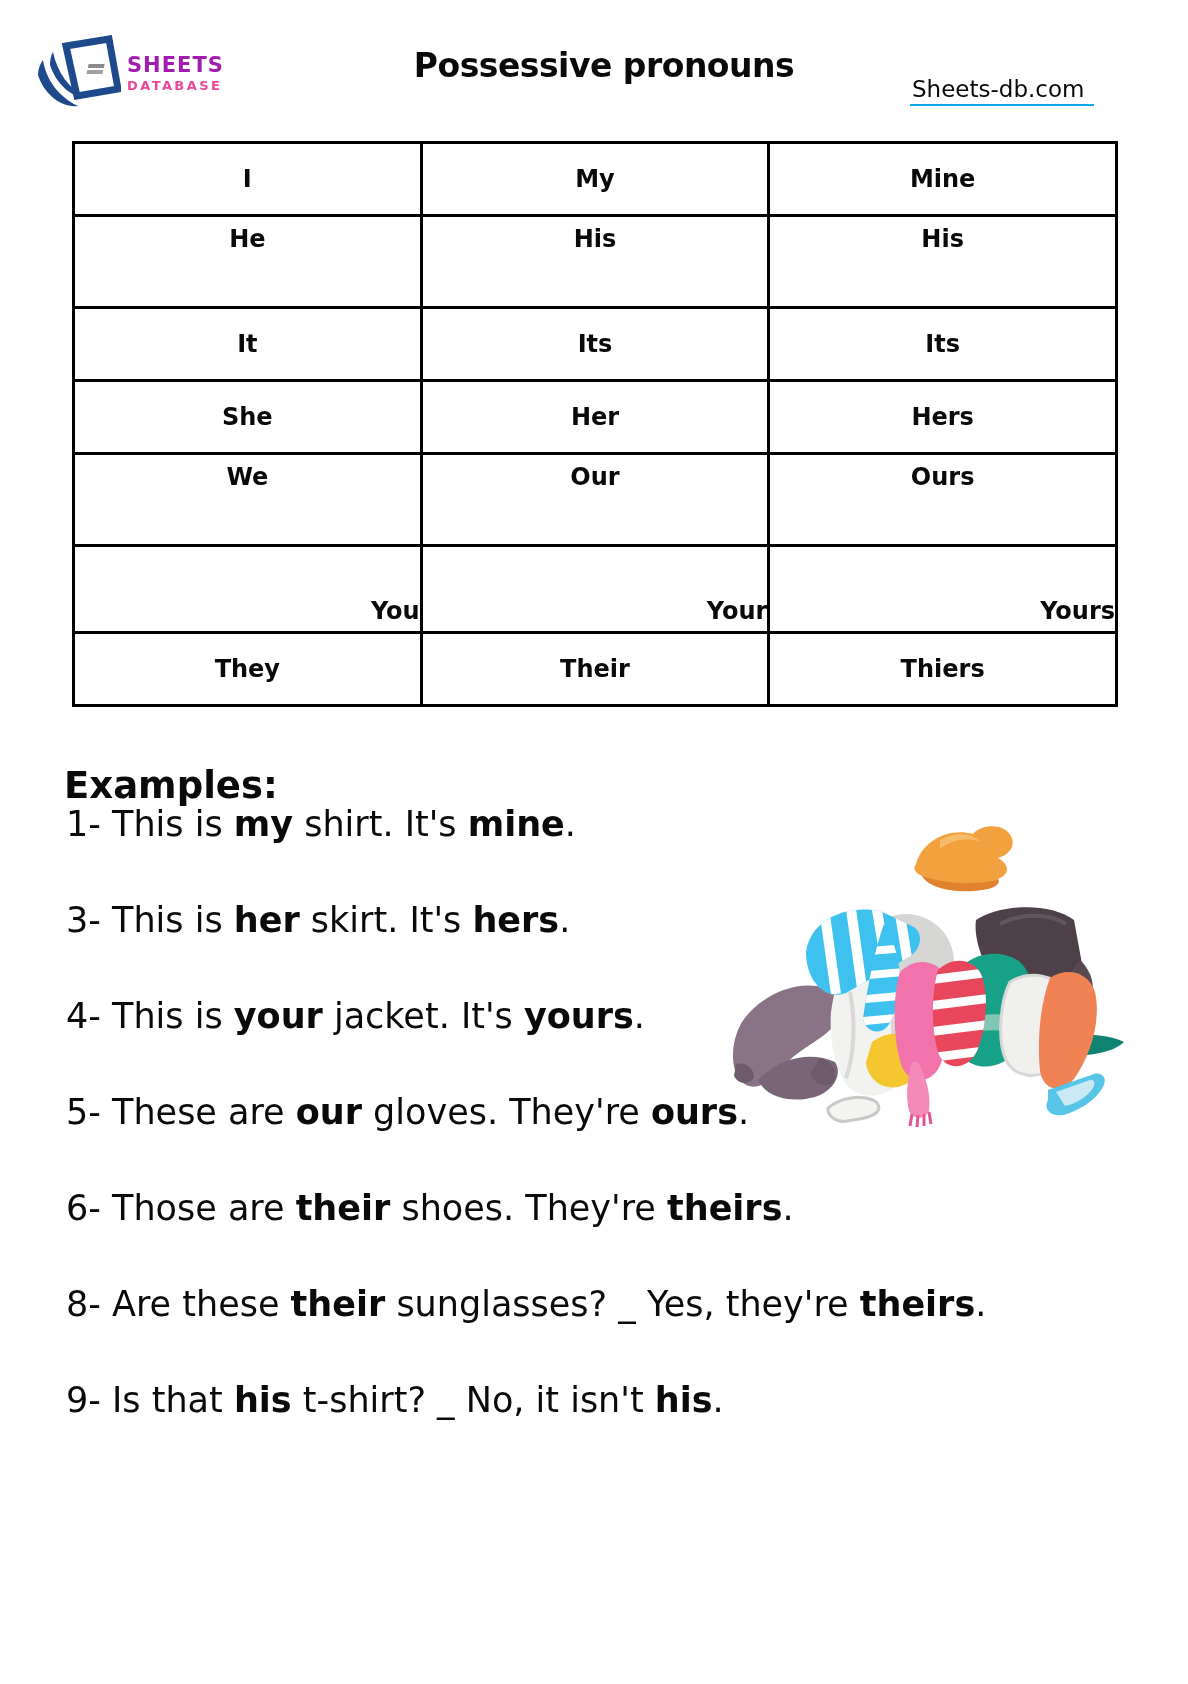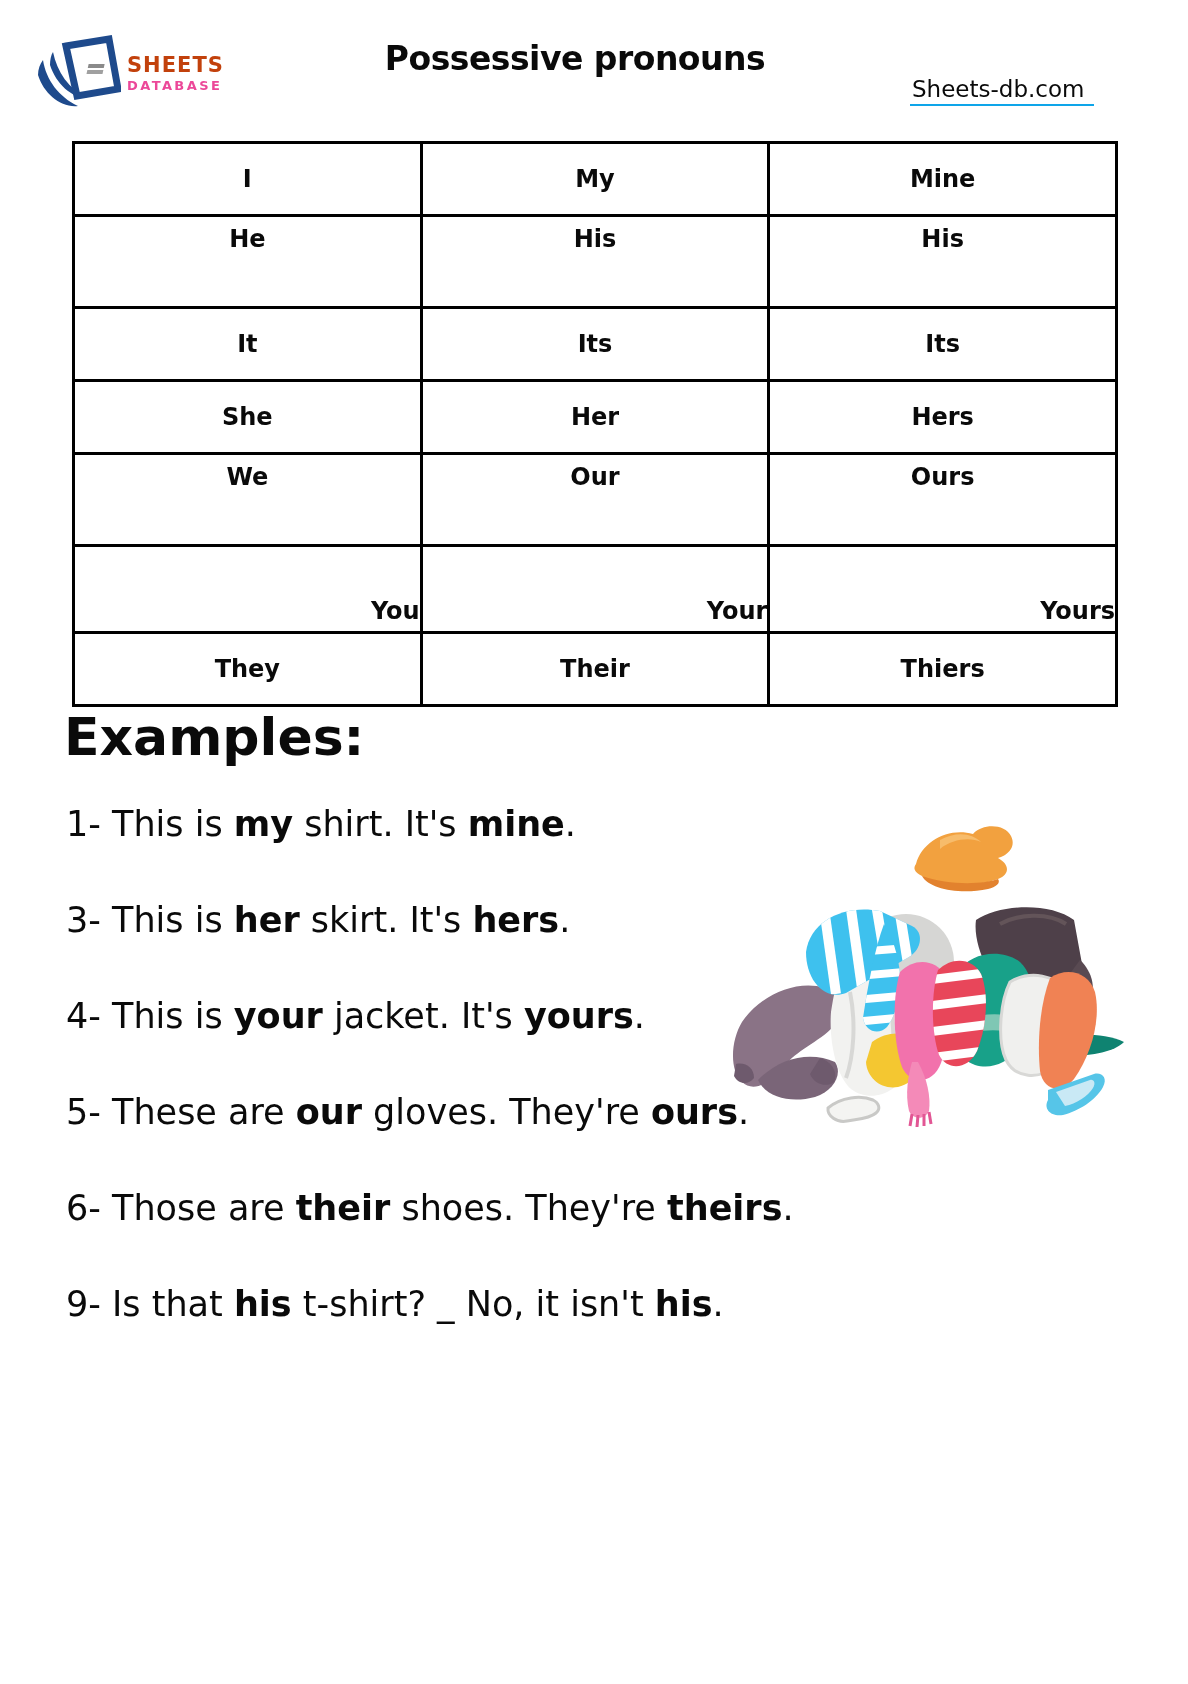--- a/index.html
+++ b/index.html
@@ -4,45 +4,45 @@
 <style>
   html,body{margin:0;padding:0;}
   body{
     width:1188px;height:1684px;position:relative;background:#ffffff;
     font-family:"DejaVu Sans","Liberation Sans",sans-serif;color:#0a0a0a;
     overflow:hidden;
   }
   
   .logo{position:absolute;left:33px;top:34px;display:flex;align-items:center;gap:6px;}
   .logo-text{display:flex;flex-direction:column;line-height:1;}
-  .logo-line1{font-weight:700;font-size:21px;color:#c2410c;letter-spacing:1px;}
+  .logo-line1{font-weight:700;font-size:21px;color:#a21caf;letter-spacing:1px;}
   .logo-line2{font-weight:700;font-size:13px;color:#ec4899;letter-spacing:2.4px;margin-top:3px;}
   .page-title{
-    position:absolute;left:0;top:39px;width:1150px;text-align:center;
-    font-weight:700;font-size:33px;letter-spacing:-0.5px;
+    position:absolute;left:0;top:46px;width:1150px;text-align:center;
+    font-weight:700;font-size:33px;letter-spacing:-0.5px;padding-left:29px;
   }
   .website{
     position:absolute;left:910px;top:32px;font-size:23px;font-weight:500;
     border-bottom:2px solid #0ea5e9;padding:0 10px 2px 2px;margin-top:44px;
   }
   
   table.pronouns{
     position:absolute;left:72px;top:141px;width:1046px;height:566px;
     border-collapse:collapse;table-layout:fixed;
   }
   table.pronouns,table.pronouns td{border:3px solid #000;}
   table.pronouns td{
     width:33.33%;text-align:center;font-weight:700;font-size:24px;
     vertical-align:middle;padding:0;
   }
   tr.valign-top td{vertical-align:top;padding-top:8px;}
   tr.valign-bottom td{vertical-align:bottom;padding-bottom:6px;text-align:right;}
   
   .examples-heading{
-    position:absolute;left:64px;top:707px;font-weight:700;font-size:52px;
+    position:absolute;left:64px;top:764px;font-weight:700;font-size:37px;
   }
   .examples-list{position:absolute;left:66px;top:802px;width:1080px;}
   .example{
     margin:0 0 52px 0;height:44px;line-height:44px;font-size:35px;white-space:nowrap;
   }
   .example:nth-child(9){padding-left:16px;}
   .example .b{font-weight:700;}
   
   .clothes-svg{position:absolute;left:700px;top:812px;width:440px;height:320px;}
 </style>
@@ -108,20 +108,21 @@
     </tbody>
 </table>
 
 <div class="examples-heading">Examples:</div>
 <div class="examples-list">
     <p class="example"><span>1- </span><span>This is </span><span class="b">my</span><span> shirt. It's </span><span class="b">mine</span><span>.</span></p>
     <p class="example"><span>3- </span><span>This is </span><span class="b">her</span><span> skirt. It's </span><span class="b">hers</span><span>.</span></p>
     <p class="example"><span>4- </span><span>This is </span><span class="b">your</span><span> jacket. It's </span><span class="b">yours</span><span>.</span></p>
     <p class="example"><span>5- </span><span>These are </span><span class="b">our</span><span> gloves. They're </span><span class="b">ours</span><span>.</span></p>
     <p class="example"><span>6- </span><span>Those are </span><span class="b">their</span><span> shoes. They're </span><span class="b">theirs</span><span>.</span></p>
+    <p class="example"><span>8- </span><span>Are these </span><span class="b">their</span><span> sunglasses? _ Yes, they're </span><span class="b">theirs</span><span>.</span></p>
     <p class="example"><span>9- </span><span>Is that </span><span class="b">his</span><span> t-shirt? _ No, it isn't </span><span class="b">his</span><span>.</span></p>
   </div>
 
 <svg class="clothes-svg" viewBox="0 0 440 320">
 
   <circle cx="206" cy="150" r="48" fill="#d6d6d4"></circle>
 
   <g>
     <path d="M276,108 C300,92 350,90 374,108 L382,152 C384,174 368,192 346,194 C320,196 296,178 287,156 C279,140 274,122 276,108 Z" fill="#4e4049"></path>
     <path d="M346,194 L380,148 C393,160 397,179 388,193 C379,206 360,206 346,194 Z" fill="#594a52"></path>

